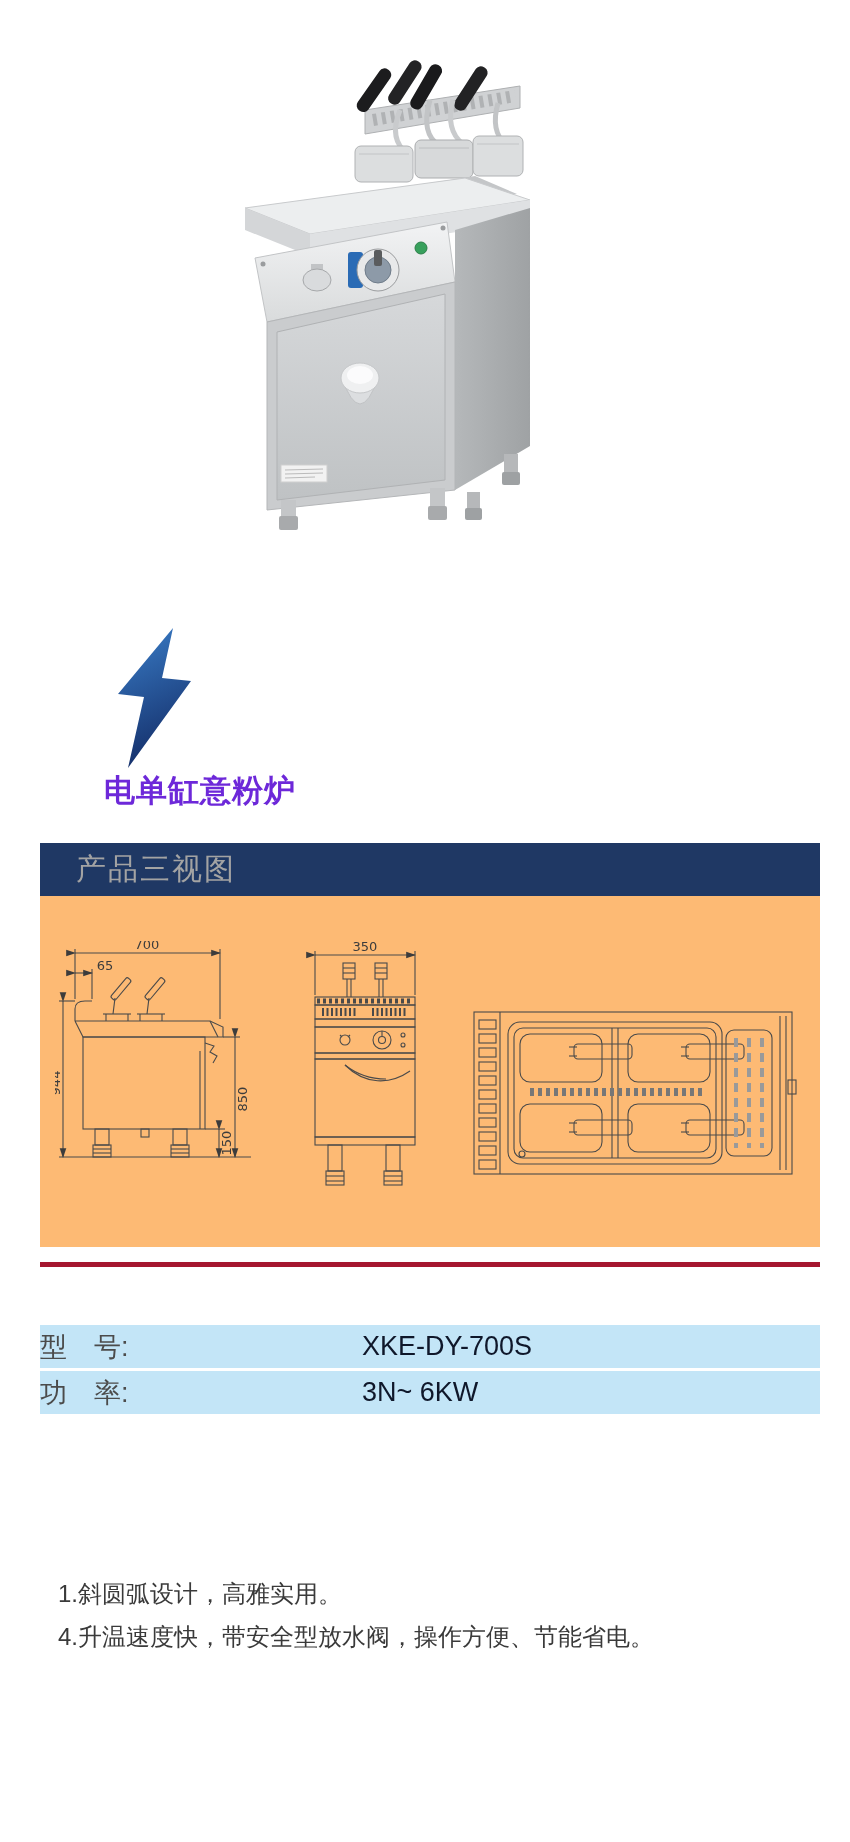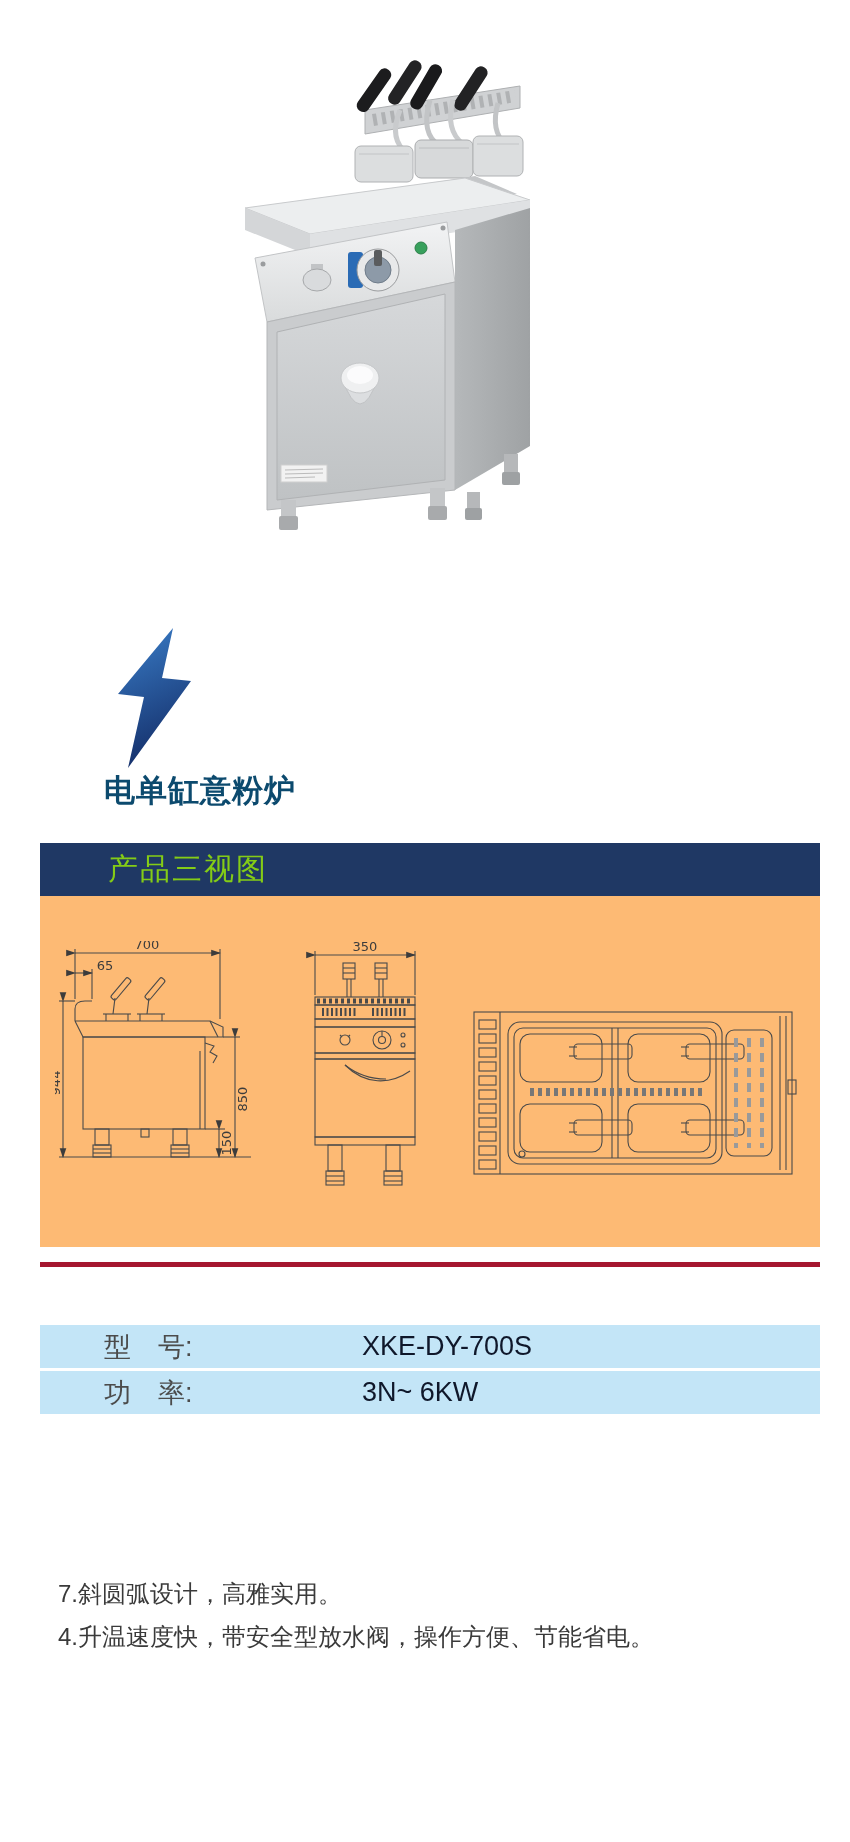--- a/index.html
+++ b/index.html
@@ -8,49 +8,49 @@
     font-family:"Liberation Sans", sans-serif;overflow:hidden;
   }
   .abs{position:absolute;}
 
   
   .photo{left:215px;top:48px;width:320px;height:485px;}
 
   
   .bolt{left:118px;top:628px;width:78px;height:140px;}
   .product-title{
-    left:104px;top:770px;font-size:31px;font-weight:700;color:#0c4a6e;
+    left:104px;top:770px;font-size:31px;font-weight:700;color:#6d28d9;
     letter-spacing:1px;white-space:nowrap;
   }
 
   
   .section-bar{
     left:40px;top:843px;width:780px;height:53px;background:#1f3864;
     display:flex;align-items:center;
   }
   .section-bar span{
-    color:#84cc16;font-size:30px;font-weight:300;letter-spacing:2px;
-    margin-left:68px;
+    color:#a3a3a3;font-size:30px;font-weight:300;letter-spacing:2px;
+    margin-left:36px;
   }
 
   
   .drawings{left:40px;top:896px;width:780px;height:351px;background:#fdba74;}
   .svg-side{position:absolute;left:15px;top:45px;}
   .svg-front{position:absolute;left:250px;top:45px;}
   .svg-top{position:absolute;left:430px;top:112px;}
   .drawings svg text{font-family:"DejaVu Sans",sans-serif;font-size:13px;fill:#3c3c3c;}
 
   
   .red-line{left:40px;top:1262px;width:780px;height:5px;background:#a5162f;}
 
   
   .spec-table{left:40px;top:1325px;width:780px;background:#c3e5f7;}
   .spec-row{position:relative;height:43px;display:flex;align-items:center;border-bottom:3px solid #ffffff;}
   .spec-row:last-child{border-bottom:none;}
-  .spec-label{margin-left:64px;font-size:27px;color:#4b4b4b;font-weight:400;}
+  .spec-label{font-size:27px;color:#4b4b4b;font-weight:400;}
   .spec-value{position:absolute;left:322px;font-size:27px;color:#0f172a;font-weight:400;}
 
   
   .description{left:58px;top:1572px;width:772px;font-size:24px;color:#3a3a3a;line-height:43px;}
   .description p{margin:0;}
 </style>
 </head>
 <body>
 
 <div class="abs photo">
@@ -349,15 +349,15 @@
     <span class="spec-label">型　号:</span>
     <span class="spec-value">XKE-DY-700S</span>
   </div>
   <div class="spec-row">
     <span class="spec-label">功　率:</span>
     <span class="spec-value">3N~ 6KW</span>
   </div>
 </div>
 
 <div class="abs description">
-  <p>7.斜圆弧设计，高雅实用。</p>
+  <p>1.斜圆弧设计，高雅实用。</p>
   <p>4.升温速度快，带安全型放水阀，操作方便、节能省电。</p>
 </div>
 
 </body></html>

